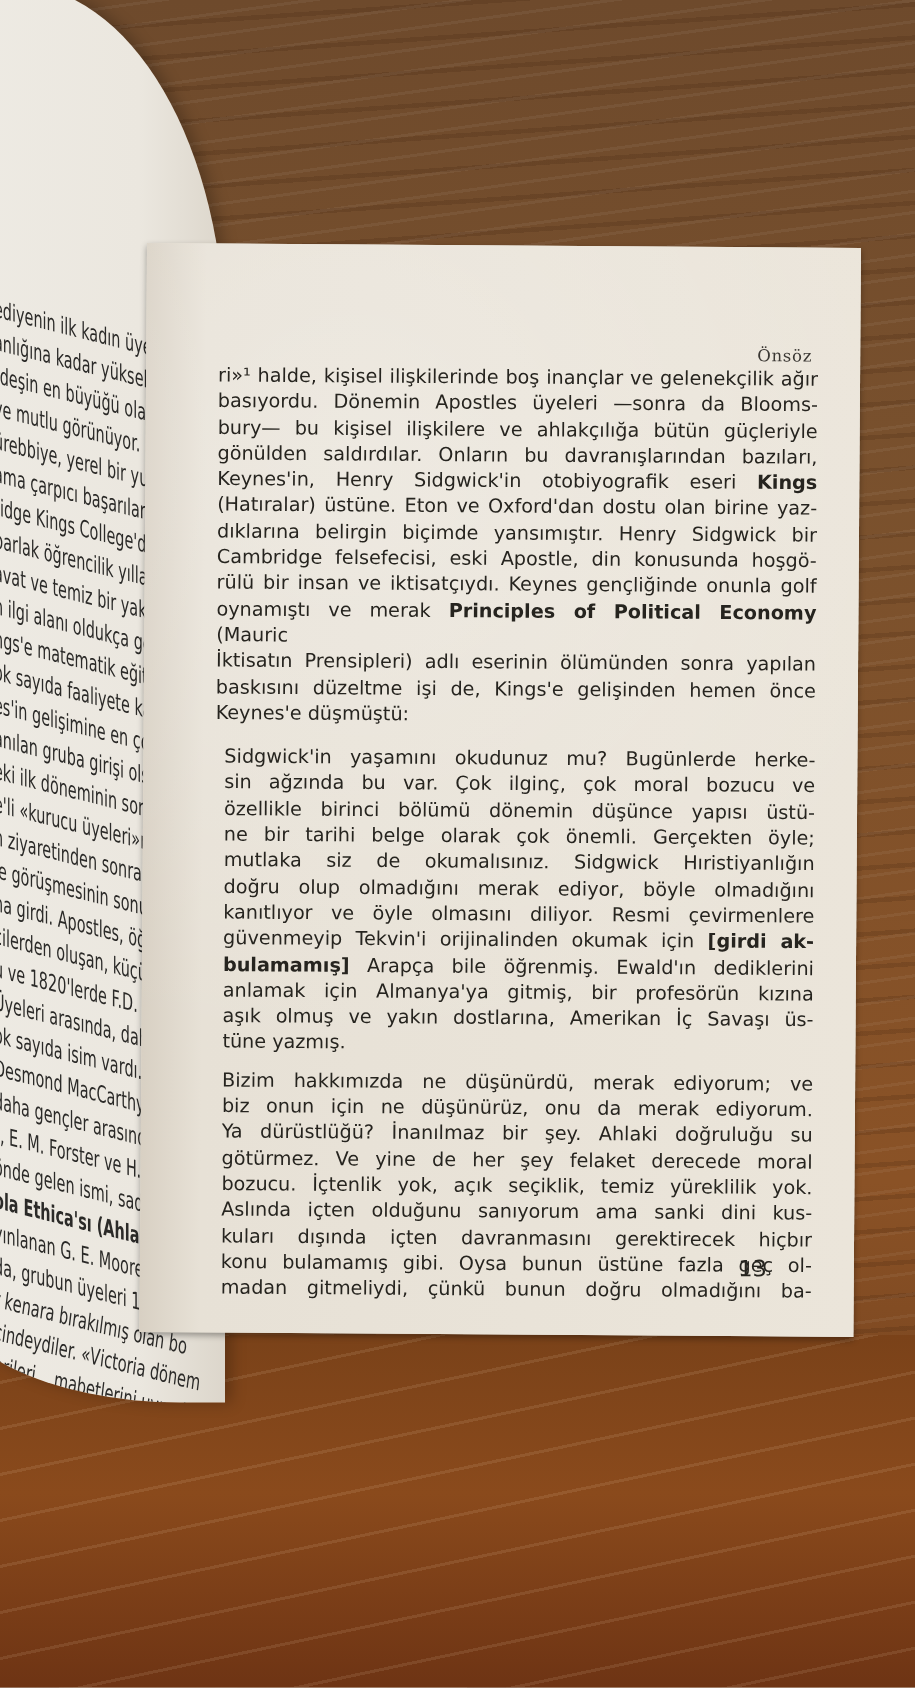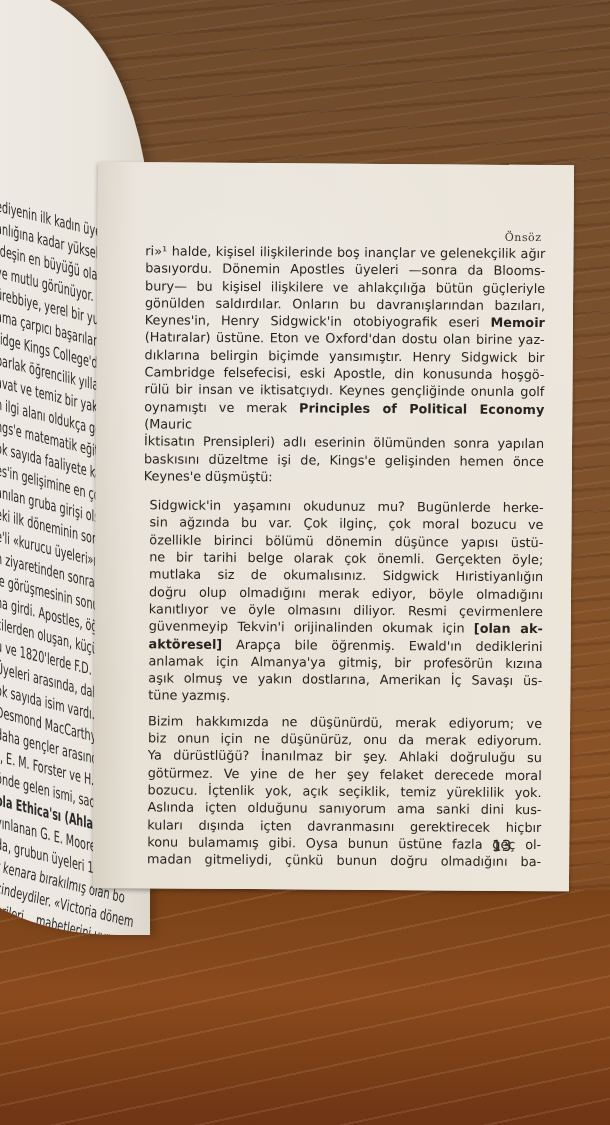--- a/index.html
+++ b/index.html
@@ -115,41 +115,41 @@
 
 <div class="right-page">
   <div class="running-head">Önsöz</div>
 
   <div class="body-text">
     <p class="para">
       <span class="ln">ri»¹ halde, kişisel ilişkilerinde boş inançlar ve gelenekçilik ağır</span>
       <span class="ln">basıyordu. Dönemin Apostles üyeleri —sonra da Blooms-</span>
       <span class="ln">bury— bu kişisel ilişkilere ve ahlakçılığa bütün güçleriyle</span>
       <span class="ln">gönülden saldırdılar. Onların bu davranışlarından bazıları,</span>
-      <span class="ln"><span>Keynes'in, Henry Sidgwick'in otobiyografik eseri </span><b>Memoir</b></span>
+      <span class="ln"><span>Keynes'in, Henry Sidgwick'in otobiyografik eseri </span><b>Kings</b></span>
       <span class="ln">(Hatıralar) üstüne. Eton ve Oxford'dan dostu olan birine yaz-</span>
       <span class="ln">dıklarına belirgin biçimde yansımıştır. Henry Sidgwick bir</span>
       <span class="ln">Cambridge felsefecisi, eski Apostle, din konusunda hoşgö-</span>
       <span class="ln">rülü bir insan ve iktisatçıydı. Keynes gençliğinde onunla golf</span>
       <span class="ln"><span>oynamıştı ve merak </span><b>Principles of Political Economy</b><span> (Mauric</span></span>
       <span class="ln">İktisatın Prensipleri) adlı eserinin ölümünden sonra yapılan</span>
       <span class="ln">baskısını düzeltme işi de, Kings'e gelişinden hemen önce</span>
       <span class="ln last">Keynes'e düşmüştü:</span>
     </p>
 
     <p class="para quote">
       <span class="ln">Sidgwick'in yaşamını okudunuz mu? Bugünlerde herke-</span>
       <span class="ln">sin ağzında bu var. Çok ilginç, çok moral bozucu ve</span>
       <span class="ln">özellikle birinci bölümü dönemin düşünce yapısı üstü-</span>
       <span class="ln">ne bir tarihi belge olarak çok önemli. Gerçekten öyle;</span>
       <span class="ln">mutlaka siz de okumalısınız. Sidgwick Hıristiyanlığın</span>
       <span class="ln">doğru olup olmadığını merak ediyor, böyle olmadığını</span>
       <span class="ln">kanıtlıyor ve öyle olmasını diliyor. Resmi çevirmenlere</span>
-      <span class="ln"><span>güvenmeyip Tekvin'i orijinalinden okumak için </span><b>[olan ak-</b></span>
-      <span class="ln"><b>aktöresel]</b><span> Arapça bile öğrenmiş. Ewald'ın dediklerini</span></span>
+      <span class="ln"><span>güvenmeyip Tekvin'i orijinalinden okumak için </span><b>[girdi ak-</b></span>
+      <span class="ln"><b>bulamamış]</b><span> Arapça bile öğrenmiş. Ewald'ın dediklerini</span></span>
       <span class="ln">anlamak için Almanya'ya gitmiş, bir profesörün kızına</span>
       <span class="ln">aşık olmuş ve yakın dostlarına, Amerikan İç Savaşı üs-</span>
       <span class="ln last">tüne yazmış.</span>
     </p>
 
     <p class="para quote2">
       <span class="ln">Bizim hakkımızda ne düşünürdü, merak ediyorum; ve</span>
       <span class="ln">biz onun için ne düşünürüz, onu da merak ediyorum.</span>
       <span class="ln">Ya dürüstlüğü? İnanılmaz bir şey. Ahlaki doğruluğu su</span>
       <span class="ln">götürmez. Ve yine de her şey felaket derecede moral</span>

